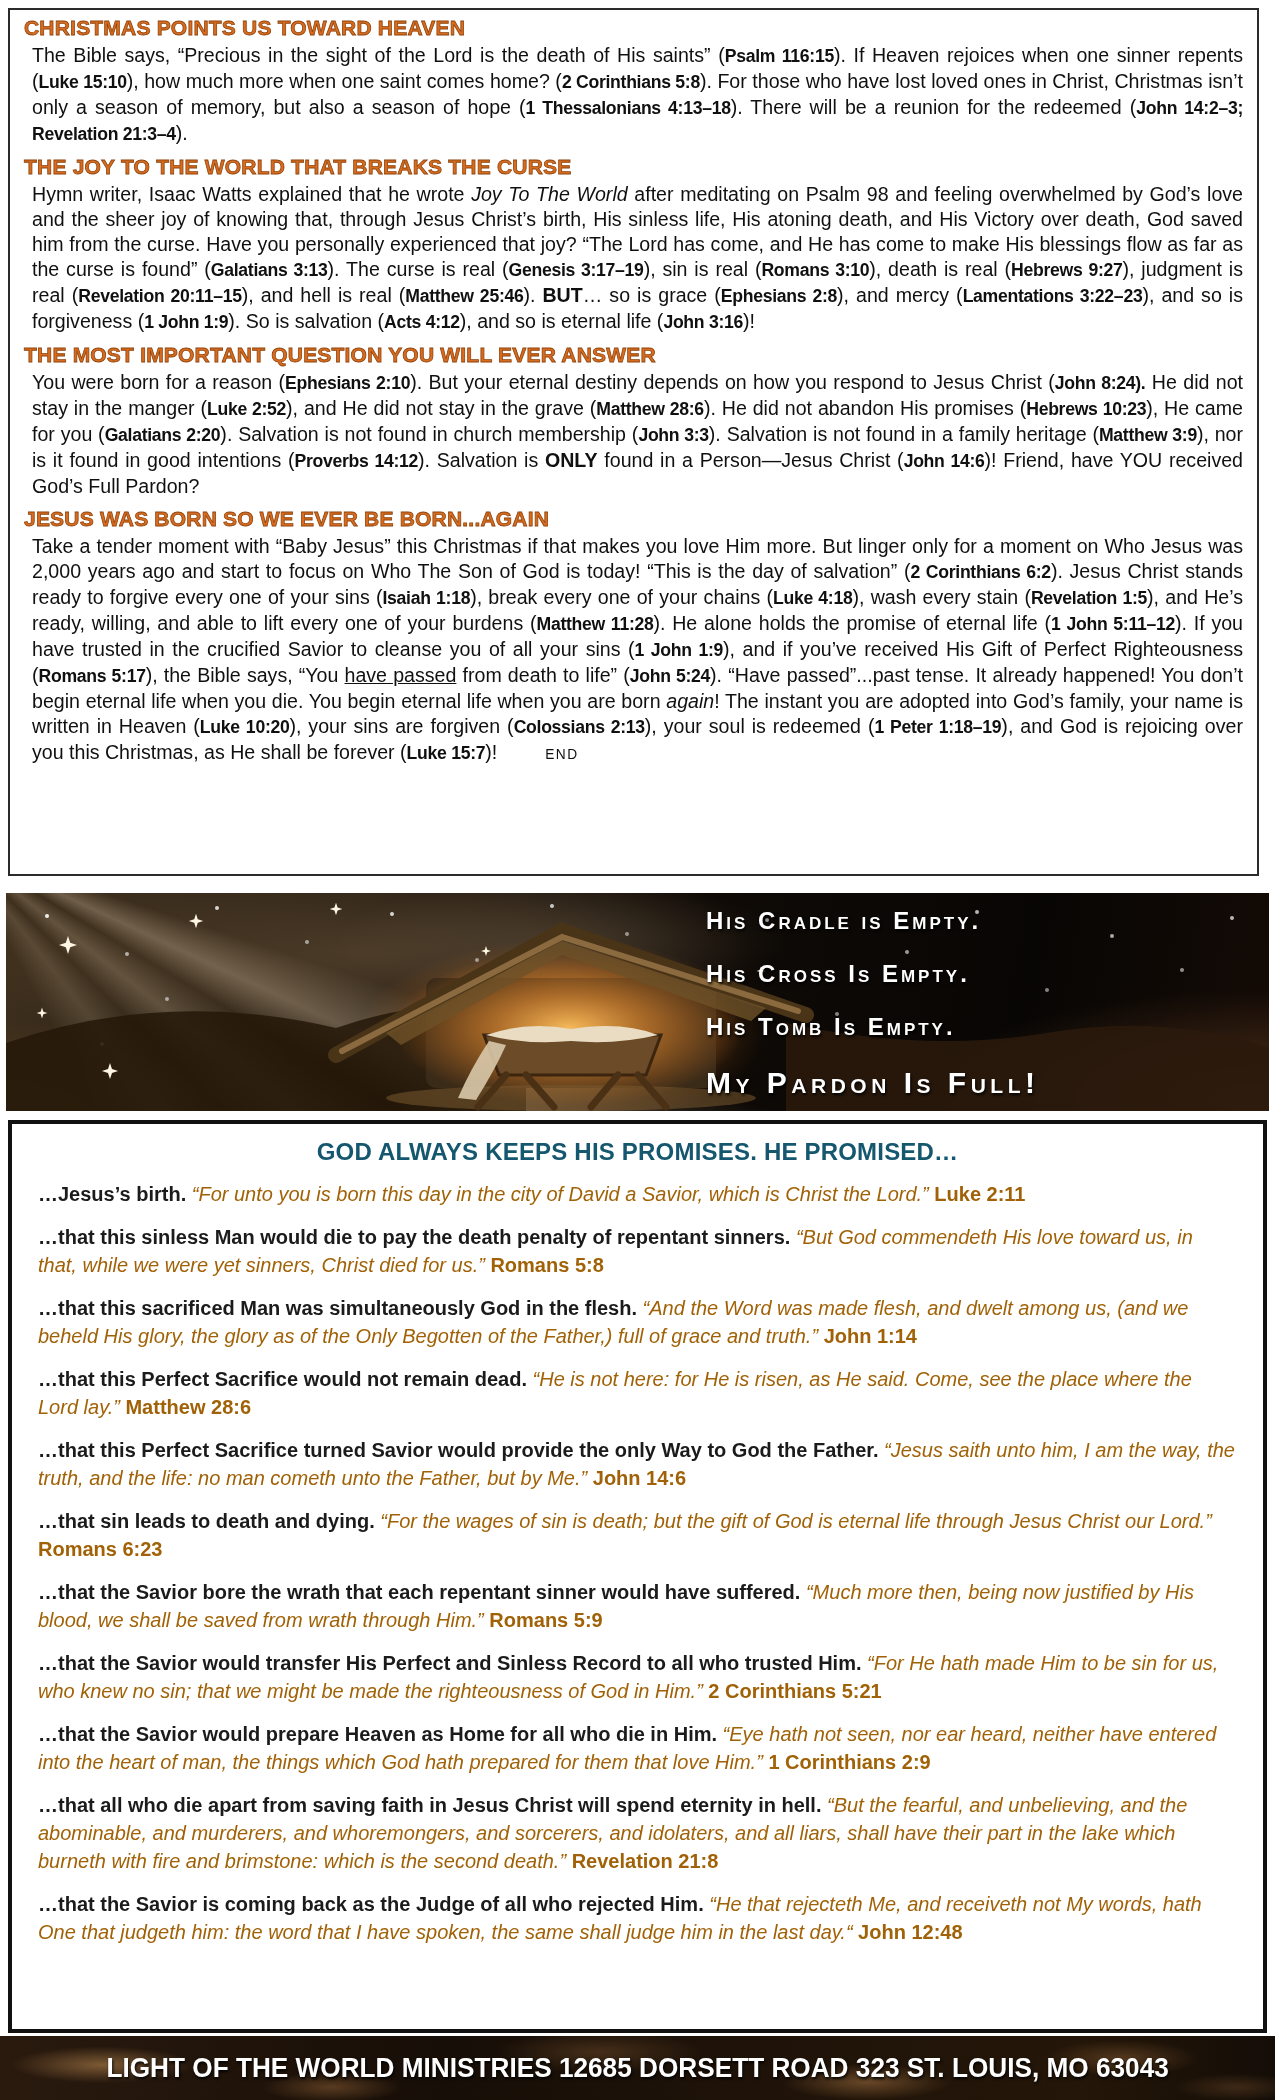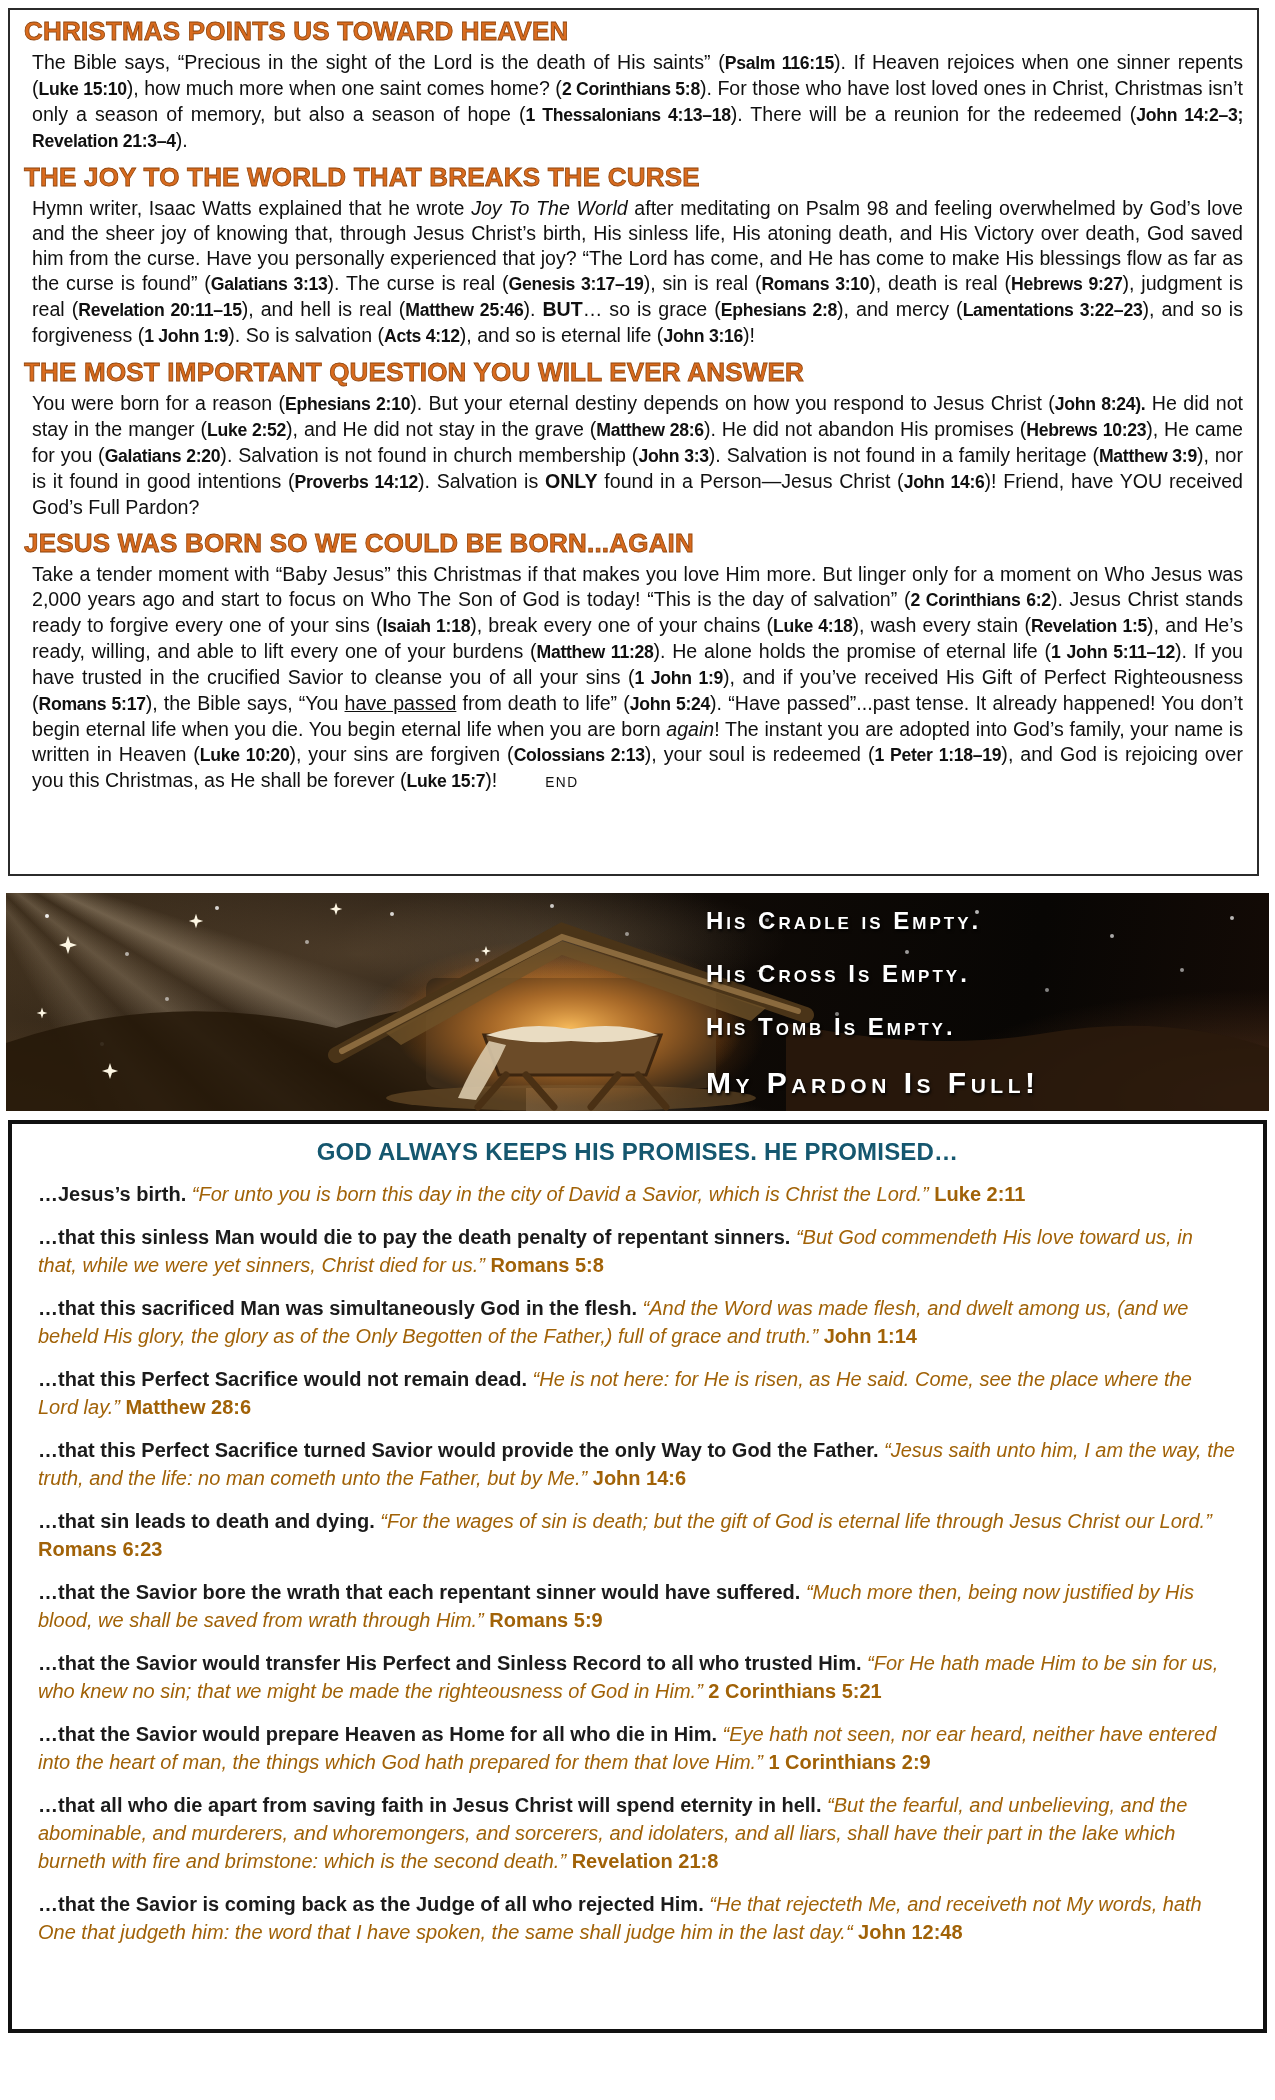--- a/index.html
+++ b/index.html
@@ -8,21 +8,21 @@
     font-family:"Liberation Sans", sans-serif;color:#111;
   }
 
   
   .article-box{
     position:absolute;left:8px;top:8px;width:1251px;height:868px;
     border:2px solid #2b2b2b;box-sizing:border-box;
     padding:4px 14px 0 14px;background:#fff;overflow:hidden;
   }
   .sec-head{
-    font-size:26px;font-weight:bold;letter-spacing:.2px;
+    font-size:21px;font-weight:bold;letter-spacing:.2px;
     color:#D96B1E;-webkit-text-stroke:.8px #8F450E;
     margin:8px 0 3px 0;
   }
   .sec-head.first{margin-top:2px;}
   .sec-body{
     font-size:19.6px;line-height:25px;text-align:justify;
     margin:0 0 6px 8px;color:#101010;
   }
   .seg-ref{font-weight:bold;font-size:.9em;letter-spacing:-.3px;}
   .seg-b{font-weight:bold;}
@@ -111,21 +111,21 @@
   <section class="article-box">
     <h2 class="sec-head first">CHRISTMAS POINTS US TOWARD HEAVEN</h2>
     <p class="sec-body"><span>The Bible says, “Precious in the sight of the Lord is the death of His saints” (</span><span class="seg-ref">Psalm 116:15</span><span>). If Heaven rejoices when one sinner repents (</span><span class="seg-ref">Luke 15:10</span><span>), how much more when one saint comes home? (</span><span class="seg-ref">2 Corinthians 5:8</span><span>). For those who have lost loved ones in Christ, Christmas isn’t only a season of memory, but also a season of hope (</span><span class="seg-ref">1 Thessalonians 4:13–18</span><span>). There will be a reunion for the redeemed (</span><span class="seg-ref">John 14:2–3; Revelation 21:3–4</span><span>).</span></p>
 
     <h2 class="sec-head">THE JOY TO THE WORLD THAT BREAKS THE CURSE</h2>
     <p class="sec-body"><span>Hymn writer, Isaac Watts explained that he wrote </span><span class="seg-i">Joy To The World</span><span> after meditating on Psalm 98 and feeling overwhelmed by God’s love and the sheer joy of knowing that, through Jesus Christ’s birth, His sinless life, His atoning death, and His Victory over death, God saved him from the curse. Have you personally experienced that joy? “The Lord has come, and He has come to make His blessings flow as far as the curse is found” (</span><span class="seg-ref">Galatians 3:13</span><span>). The curse is real (</span><span class="seg-ref">Genesis 3:17–19</span><span>), sin is real (</span><span class="seg-ref">Romans 3:10</span><span>), death is real (</span><span class="seg-ref">Hebrews 9:27</span><span>), judgment is real (</span><span class="seg-ref">Revelation 20:11–15</span><span>), and hell is real (</span><span class="seg-ref">Matthew 25:46</span><span>). </span><span class="seg-b">BUT</span><span>… so is grace (</span><span class="seg-ref">Ephesians 2:8</span><span>), and mercy (</span><span class="seg-ref">Lamentations 3:22–23</span><span>), and so is forgiveness (</span><span class="seg-ref">1 John 1:9</span><span>). So is salvation (</span><span class="seg-ref">Acts 4:12</span><span>), and so is eternal life (</span><span class="seg-ref">John 3:16</span><span>)!</span></p>
 
     <h2 class="sec-head">THE MOST IMPORTANT QUESTION YOU WILL EVER ANSWER</h2>
     <p class="sec-body"><span>You were born for a reason (</span><span class="seg-ref">Ephesians 2:10</span><span>). But your eternal destiny depends on how you respond to Jesus Christ (</span><span class="seg-ref">John 8:24).</span><span> He did not stay in the manger (</span><span class="seg-ref">Luke 2:52</span><span>), and He did not stay in the grave (</span><span class="seg-ref">Matthew 28:6</span><span>). He did not abandon His promises (</span><span class="seg-ref">Hebrews 10:23</span><span>), He came for you (</span><span class="seg-ref">Galatians 2:20</span><span>). Salvation is not found in church membership (</span><span class="seg-ref">John 3:3</span><span>). Salvation is not found in a family heritage (</span><span class="seg-ref">Matthew 3:9</span><span>), nor is it found in good intentions (</span><span class="seg-ref">Proverbs 14:12</span><span>). Salvation is </span><span class="seg-b">ONLY</span><span> found in a Person—Jesus Christ (</span><span class="seg-ref">John 14:6</span><span>)! Friend, have YOU received God’s Full Pardon?</span></p>
 
-    <h2 class="sec-head">JESUS WAS BORN SO WE COULD BE BORN...AGAIN</h2>
+    <h2 class="sec-head">JESUS WAS BORN SO WE EVER BE BORN...AGAIN</h2>
     <p class="sec-body"><span>Take a tender moment with “Baby Jesus” this Christmas if that makes you love Him more. But linger only for a moment on Who Jesus was 2,000 years ago and start to focus on Who The Son of God is today! “This is the day of salvation” (</span><span class="seg-ref">2 Corinthians 6:2</span><span>). Jesus Christ stands ready to forgive every one of your sins (</span><span class="seg-ref">Isaiah 1:18</span><span>), break every one of your chains (</span><span class="seg-ref">Luke 4:18</span><span>), wash every stain (</span><span class="seg-ref">Revelation 1:5</span><span>), and He’s ready, willing, and able to lift every one of your burdens (</span><span class="seg-ref">Matthew 11:28</span><span>). He alone holds the promise of eternal life (</span><span class="seg-ref">1 John 5:11–12</span><span>). If you have trusted in the crucified Savior to cleanse you of all your sins (</span><span class="seg-ref">1 John 1:9</span><span>), and if you’ve received His Gift of Perfect Righteousness (</span><span class="seg-ref">Romans 5:17</span><span>), the Bible says, “You </span><span class="seg-u">have passed</span><span> from death to life” (</span><span class="seg-ref">John 5:24</span><span>). “Have passed”...past tense. It already happened! You don’t begin eternal life when you die. You begin eternal life when you are born </span><span class="seg-i">again</span><span>! The instant you are adopted into God’s family, your name is written in Heaven (</span><span class="seg-ref">Luke 10:20</span><span>), your sins are forgiven (</span><span class="seg-ref">Colossians 2:13</span><span>), your soul is redeemed (</span><span class="seg-ref">1 Peter 1:18–19</span><span>), and God is rejoicing over you this Christmas, as He shall be forever (</span><span class="seg-ref">Luke 15:7</span><span>)!</span><span class="seg-end">END</span></p>
   </section>
 
   <div class="banner">
     <div class="rays"></div>
     <div class="star-dots"></div>
 
     <svg width="1263" height="218" viewBox="0 0 1263 218" style="position:absolute;left:0;top:0;">
       <defs>
         <radialGradient id="glow" cx="50%" cy="50%" r="50%">
@@ -192,14 +192,17 @@
 
     <p class="promise"><b class="lead">…that the Savior would transfer His Perfect and Sinless Record to all who trusted Him.</b> <i class="quote">“For He hath made Him to be sin for us, who knew no sin; that we might be made the righteousness of God in Him.”</i> <b class="ref">2 Corinthians 5:21</b></p>
 
     <p class="promise"><b class="lead">…that the Savior would prepare Heaven as Home for all who die in Him.</b> <i class="quote">“Eye hath not seen, nor ear heard, neither have entered into the heart of man, the things which God hath prepared for them that love Him.”</i> <b class="ref">1 Corinthians 2:9</b></p>
 
     <p class="promise"><b class="lead">…that all who die apart from saving faith in Jesus Christ will spend eternity in hell.</b> <i class="quote">“But the fearful, and unbelieving, and the abominable, and murderers, and whoremongers, and sorcerers, and idolaters, and all liars, shall have their part in the lake which burneth with fire and brimstone: which is the second death.”</i> <b class="ref">Revelation 21:8</b></p>
 
     <p class="promise"><b class="lead">…that the Savior is coming back as the Judge of all who rejected Him.</b> <i class="quote">“He that rejecteth Me, and receiveth not My words, hath One that judgeth him: the word that I have spoken, the same shall judge him in the last day.“</i> <b class="ref">John 12:48</b></p>
   </section>
 
+  <footer class="footer">
+    <div class="footer-text">LIGHT OF THE WORLD MINISTRIES 12685 DORSETT ROAD 323 ST. LOUIS, MO 63043</div>
+  </footer>
 
 </div>
 
 </body></html>

